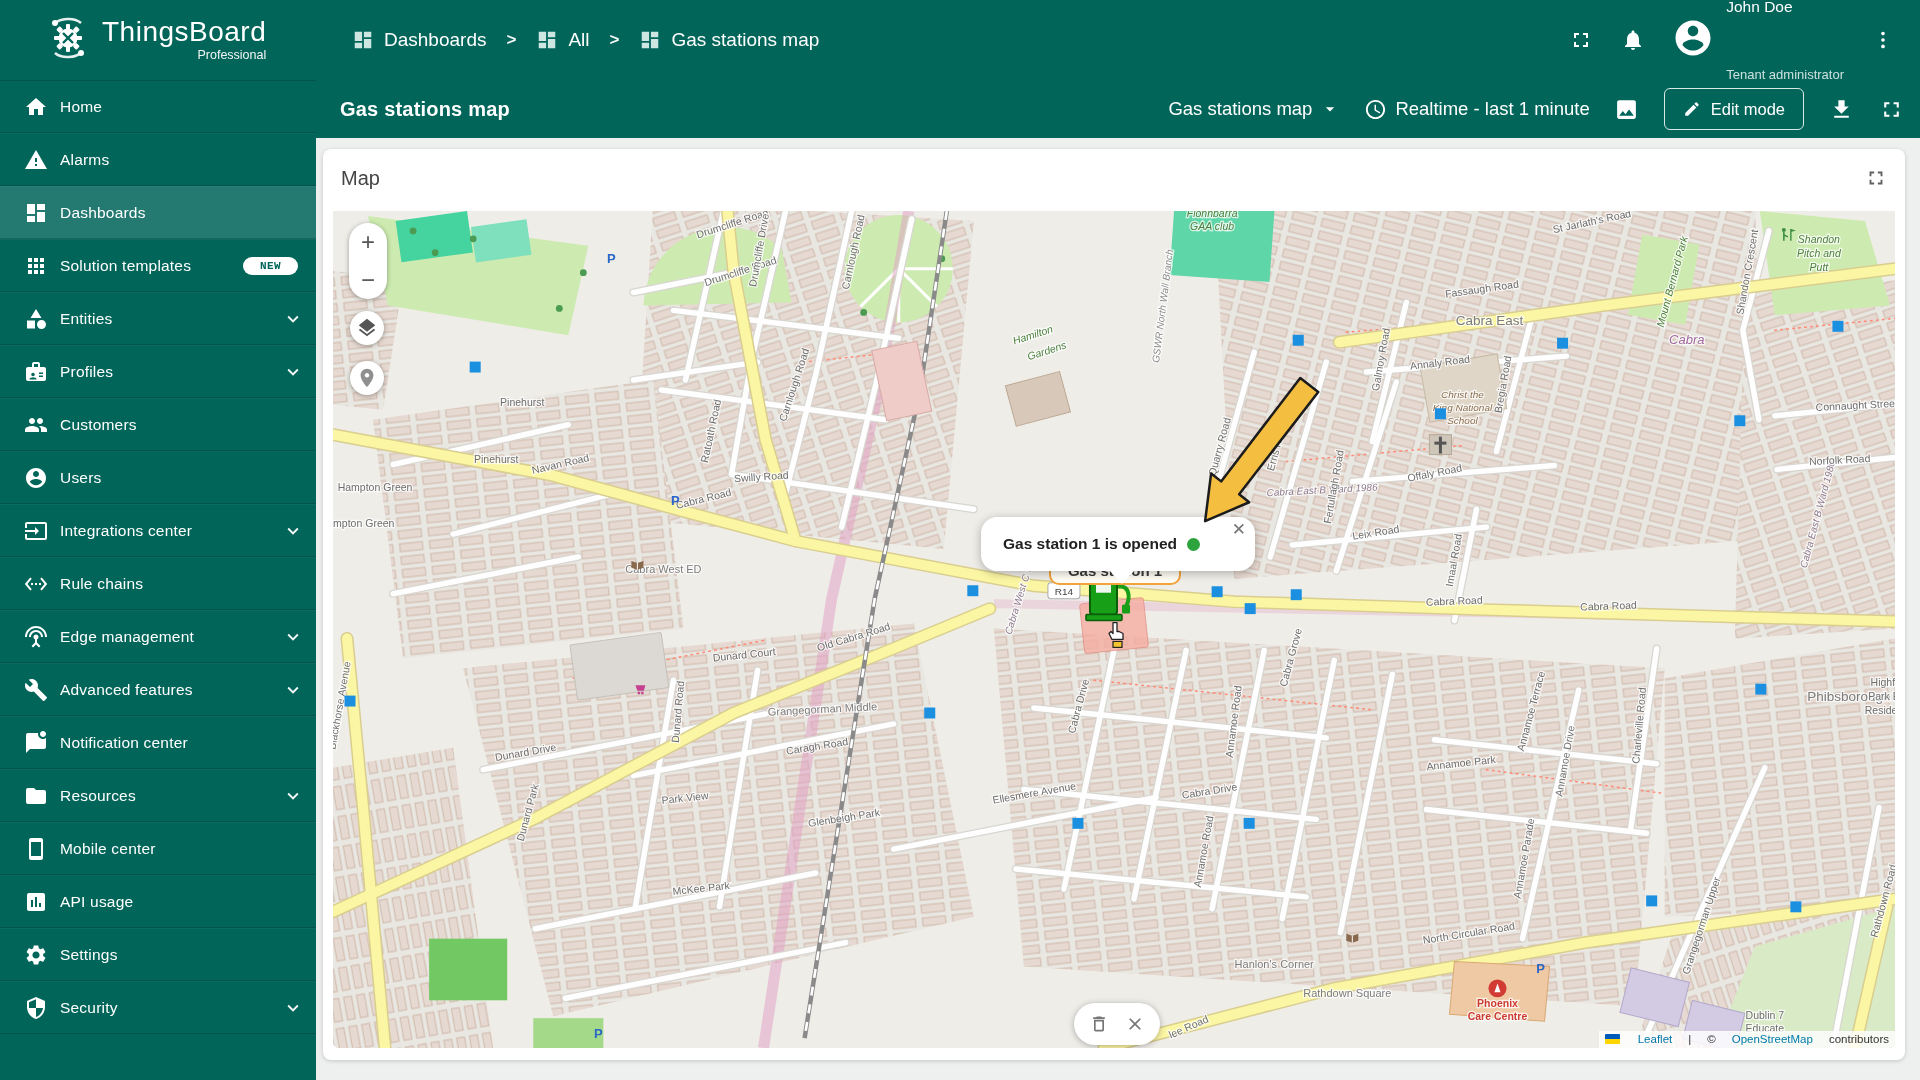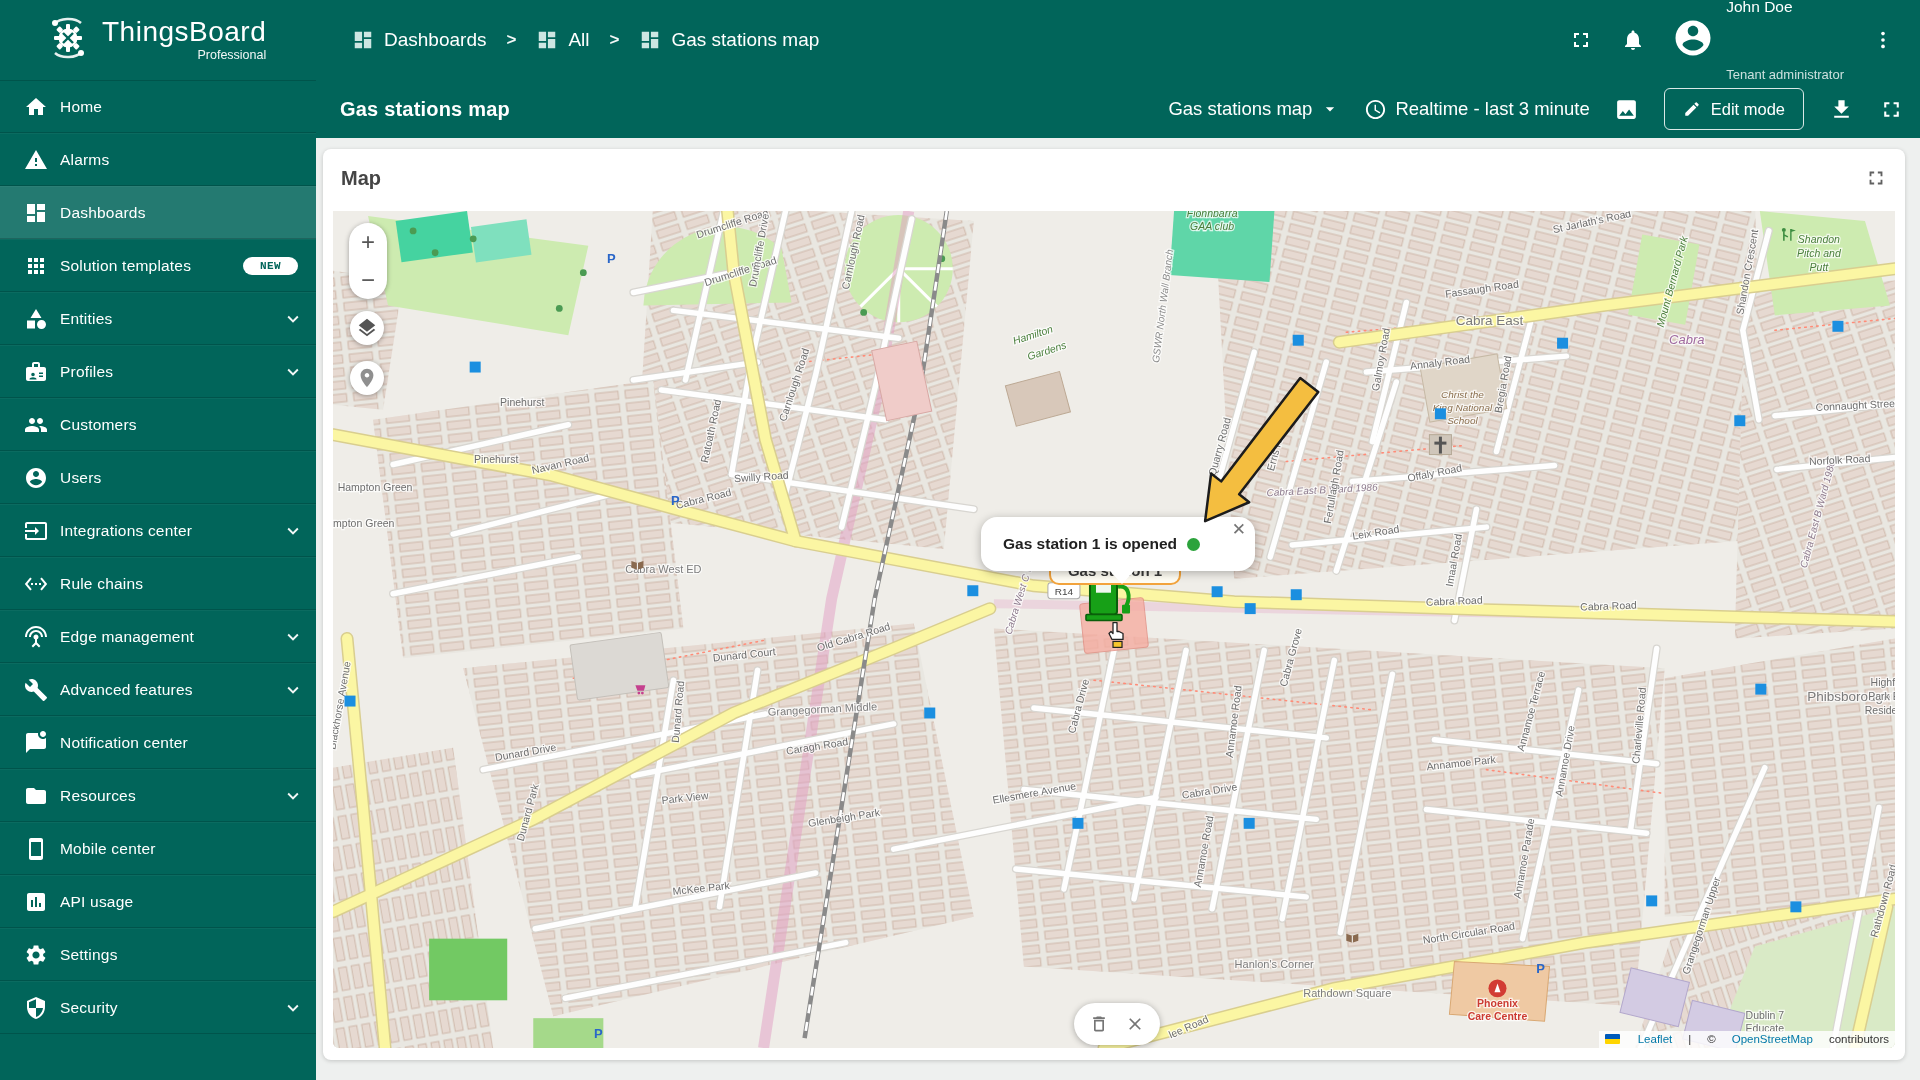--- a/index.html
+++ b/index.html
@@ -30,21 +30,21 @@
   .side-chев{position:absolute;right:12px;width:22px;height:22px;opacity:.95;}
   
   .toolbar{position:absolute;left:316px;top:80px;width:1604px;height:58px;display:flex;align-items:center;color:#fff;z-index:18;}
   .tb-title{margin-left:24px;font-size:20px;font-weight:700;letter-spacing:.2px;}
   .tb-right{position:absolute;right:16px;display:flex;align-items:center;gap:24px;}
   .tb-item{display:flex;align-items:center;gap:8px;font-size:18.5px;cursor:pointer;white-space:nowrap;}
   .edit-btn{display:flex;align-items:center;gap:10px;border:1.5px solid rgba(255,255,255,.85);border-radius:6px;height:40px;padding:0 18px;font-size:16.5px;font-weight:500;cursor:pointer;}
   
   .content{position:absolute;left:316px;top:138px;width:1604px;height:942px;background:#eef0ef;}
   .card{position:absolute;left:7px;top:11px;width:1582px;height:911px;background:#fff;border-radius:8px;box-shadow:0 1px 4px rgba(0,0,0,.18);padding:10px;box-sizing:border-box;}
-  .widget-head{height:52px;display:flex;align-items:flex-start;justify-content:space-between;padding:8px 8px 0 8px;box-sizing:border-box;font-weight:bold;}
+  .widget-head{height:52px;display:flex;align-items:flex-start;justify-content:space-between;padding:8px 8px 0 8px;box-sizing:border-box;}
   .widget-title{font-size:20px;color:#454545;}
   .widget-fs{width:22px;height:22px;cursor:pointer;color:#616161;}
   .mapwrap{position:relative;width:1562px;height:837px;overflow:hidden;border-radius:0 0 6px 6px;background:#EFEDE8;}
   .mapwrap svg.basemap{position:absolute;left:0;top:0;width:100%;height:100%;z-index:1;}
   
   .zoomctl{position:absolute;left:16px;top:12px;width:38px;height:76px;background:#fff;border-radius:19px;box-shadow:0 1px 5px rgba(0,0,0,.35);z-index:6;display:flex;flex-direction:column;align-items:center;justify-content:space-around;color:#565656;font-size:24px;font-weight:400;user-select:none;}
   .zbtn{cursor:pointer;line-height:1;width:100%;text-align:center;}
   .circbtn{position:absolute;left:17px;width:34px;height:34px;border-radius:50%;background:#fff;box-shadow:0 1px 5px rgba(0,0,0,.35);z-index:6;display:flex;align-items:center;justify-content:center;cursor:pointer;}
   
   .station-label{position:absolute;left:716px;top:344px;width:132px;height:30px;background:#FFFDF4;border:2px solid #F2A33C;border-radius:10px;z-index:2;display:flex;align-items:center;justify-content:center;font-size:15px;font-weight:700;color:#3a3a3a;box-sizing:border-box;}
@@ -294,21 +294,21 @@
       <span class="tb-item">
         <span>Gas stations map</span>
         <svg viewBox="0 0 24 24" width="20" height="20" fill="#fff">
             <path d="M7 10l5 5 5-5z"></path>
           </svg>
       </span>
       <span class="tb-item">
         <svg viewBox="0 0 24 24" width="23" height="23" fill="#fff">
             <path d="M11.99 2C6.47 2 2 6.48 2 12s4.47 10 9.99 10C17.52 22 22 17.52 22 12S17.52 2 11.99 2zM12 20c-4.42 0-8-3.58-8-8s3.58-8 8-8 8 3.58 8 8-3.58 8-8 8zm.5-13H11v6l5.25 3.15.75-1.23-4.5-2.67z"></path>
           </svg>
-        <span>Realtime - last 3 minute</span>
+        <span>Realtime - last 1 minute</span>
       </span>
       <span class="hicon">
         <svg viewBox="0 0 24 24" width="25" height="25" fill="#fff">
             <path d="M21 19V5c0-1.1-.9-2-2-2H5c-1.1 0-2 .9-2 2v14c0 1.1.9 2 2 2h14c1.1 0 2-.9 2-2zM8.5 13.5l2.5 3.01L14.5 12l4.5 6H5l3.5-4.5z"></path>
           </svg>
       </span>
       <span class="edit-btn">
         <svg viewBox="0 0 24 24" width="18" height="18" fill="#fff">
             <path d="M3 17.25V21h3.75L17.81 9.94l-3.75-3.75L3 17.25zM20.71 7.04c.39-.39.39-1.02 0-1.41l-2.34-2.34a.996.996 0 0 0-1.41 0l-1.83 1.83 3.75 3.75 1.83-1.83z"></path>
           </svg>

